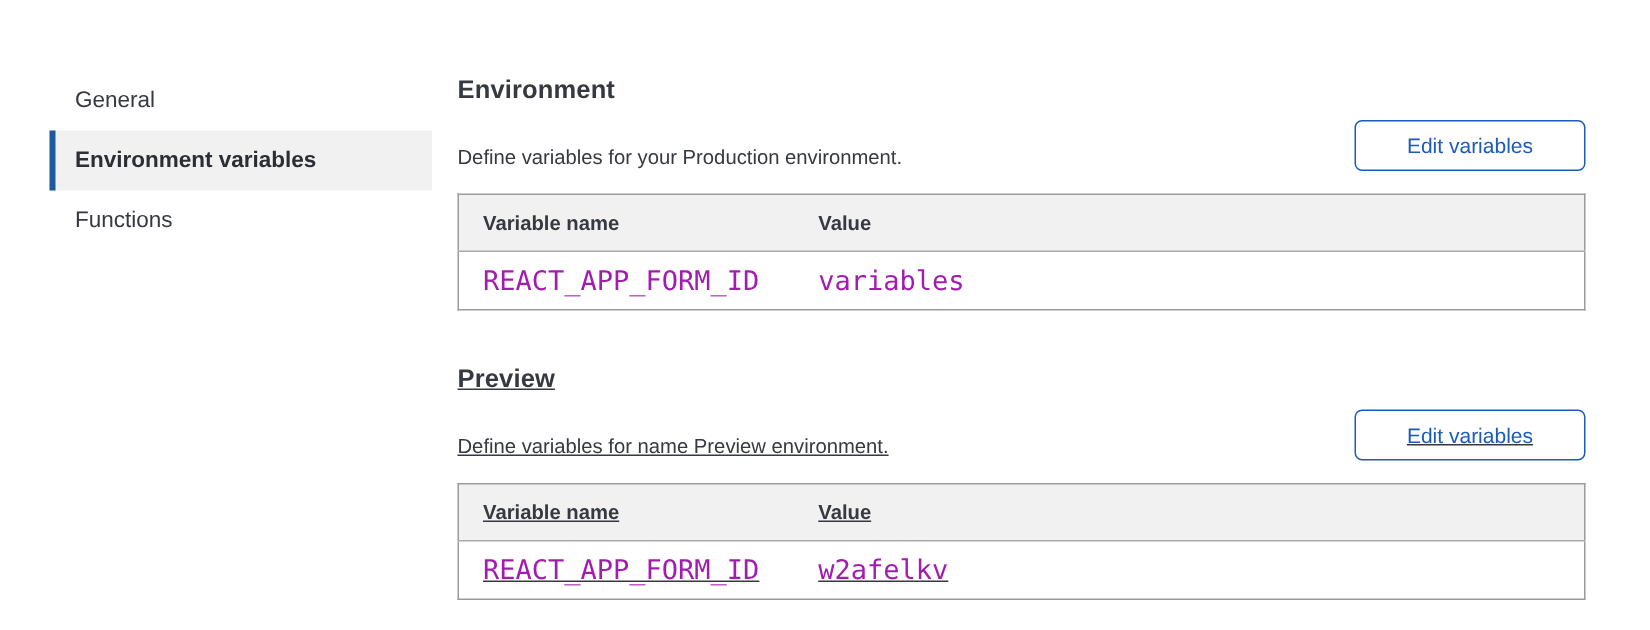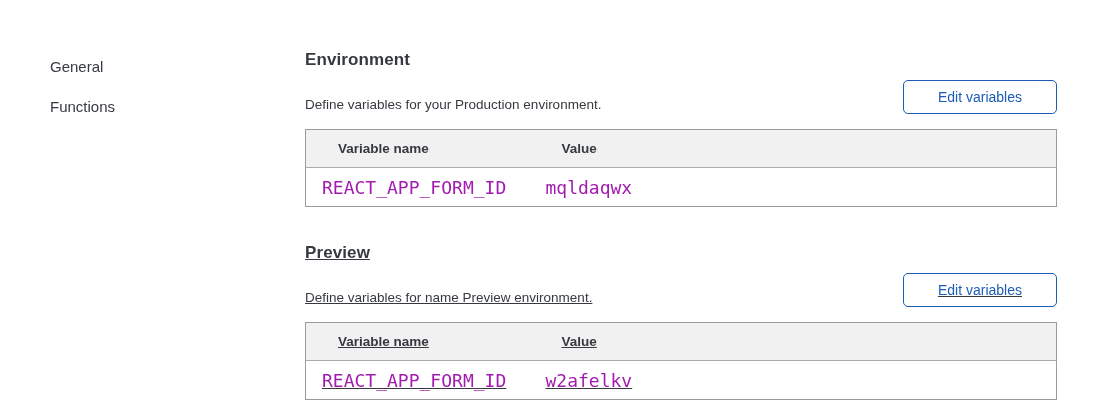--- a/index.html
+++ b/index.html
@@ -79,41 +79,42 @@
     border: 1px solid #9b9b9b;
   }
   .env-table th {
     height: 38px;
     background: #f1f1f1;
     border-bottom: 1px solid #aaaaaa;
     text-align: left;
     font-size: 13.5px;
     font-weight: 700;
     color: #36393f;
-    padding: 0 0 0 32px;
+    padding: 0 0 0 16px;
   }
   .env-table th.col-name { width: 224px; }
   .env-table td {
     height: 39px;
     background: #ffffff;
     font-family: "DejaVu Sans Mono", monospace;
     font-size: 18px;
     color: #a21caf;
     padding: 0 0 0 16px;
     white-space: nowrap;
   }
   .section + .section { margin-top: 36px; text-decoration: underline; }
 </style>
 </head>
 <body>
 
 <div class="layout">
 
   <nav class="sidebar">
     <div class="side-item">General</div>
+    <div class="side-item selected">Environment variables</div>
     <div class="side-item">Functions</div>
   </nav>
 
   <main class="main">
 
     <section class="section">
       <div class="section-header">
         <div>
           <h2 class="section-title">Environment</h2>
           <p class="section-desc">Define variables for your Production environment.</p>
@@ -123,21 +124,21 @@
       <table class="env-table">
         <thead>
           <tr>
             <th class="col-name">Variable name</th>
             <th>Value</th>
           </tr>
         </thead>
         <tbody>
           <tr>
             <td>REACT_APP_FORM_ID</td>
-            <td>mqldaqwx</td>
+            <td>variables</td>
           </tr>
         </tbody>
       </table>
     </section>
 
     <section class="section">
       <div class="section-header">
         <div>
           <h2 class="section-title">Preview</h2>
           <p class="section-desc">Define variables for name Preview environment.</p>

